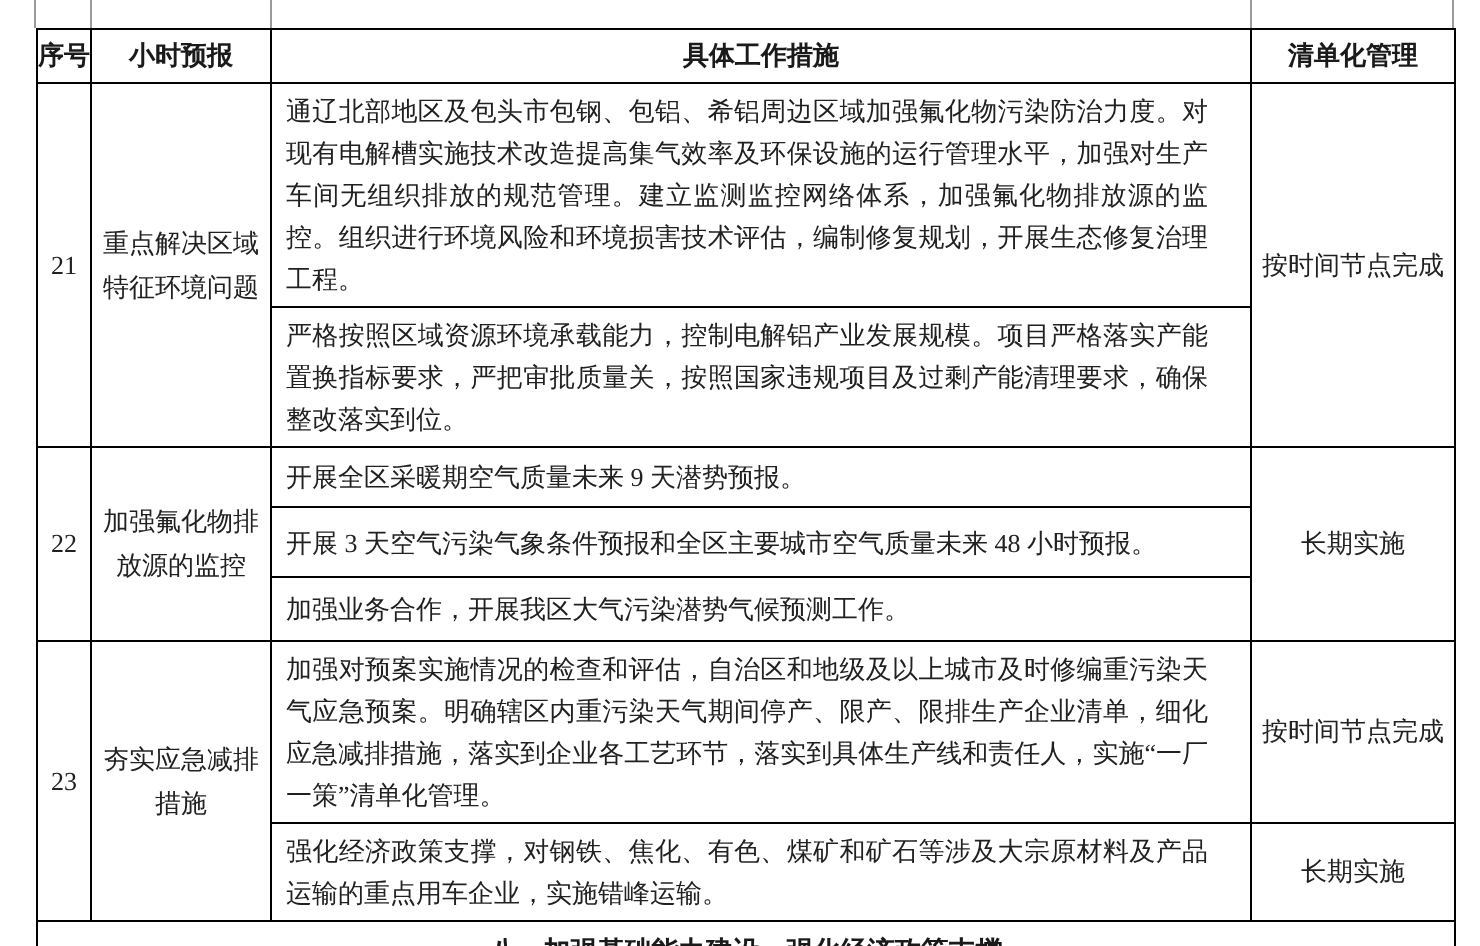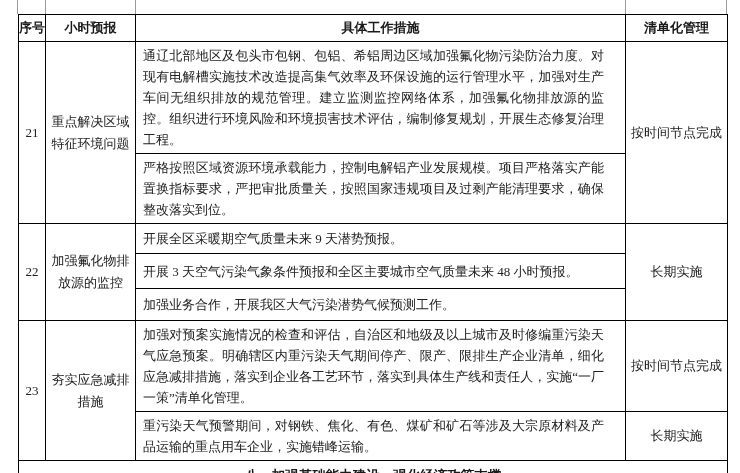--- a/index.html
+++ b/index.html
@@ -125,21 +125,21 @@
         <td class="measure-cell">加强业务合作，开展我区大气污染潜势气候预测工作。</td>
       </tr>
 
       <tr class="h-23a">
         <td class="center-cell" rowspan="2">23</td>
         <td class="center-cell" rowspan="2">夯实应急减排措施</td>
         <td class="measure-cell">加强对预案实施情况的检查和评估，自治区和地级及以上城市及时修编重污染天气应急预案。明确辖区内重污染天气期间停产、限产、限排生产企业清单，细化应急减排措施，落实到企业各工艺环节，落实到具体生产线和责任人，实施“一厂一策”清单化管理。</td>
         <td class="center-cell">按时间节点完成</td>
       </tr>
       <tr class="h-23b">
-        <td class="measure-cell">重污染天气预警期间，对钢铁、焦化、有色、煤矿和矿石等涉及大宗原材料及产品运输的重点用车企业，实施错峰运输。</td>
+        <td class="measure-cell">强化经济政策支撑，对钢铁、焦化、有色、煤矿和矿石等涉及大宗原材料及产品运输的重点用车企业，实施错峰运输。</td>
         <td class="center-cell">长期实施</td>
       </tr>
 
       <tr class="h-ban">
         <td class="banner-cell" colspan="4">八、加强基础能力建设，强化经济政策支撑</td>
       </tr>
     </tbody>
   </table>
 </div>
 

